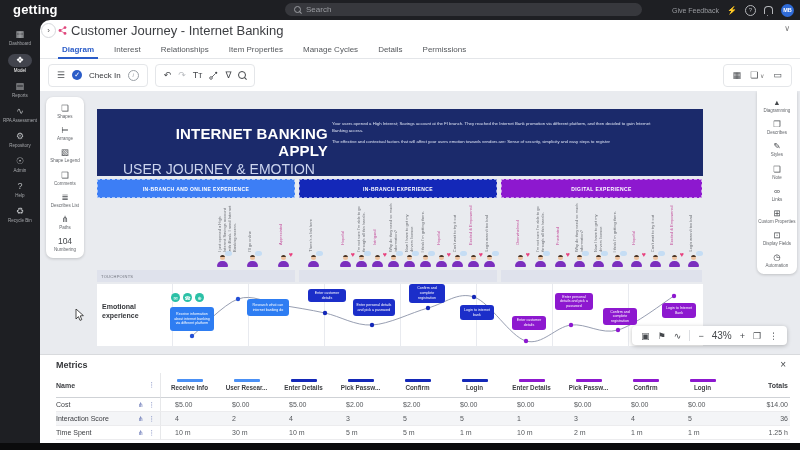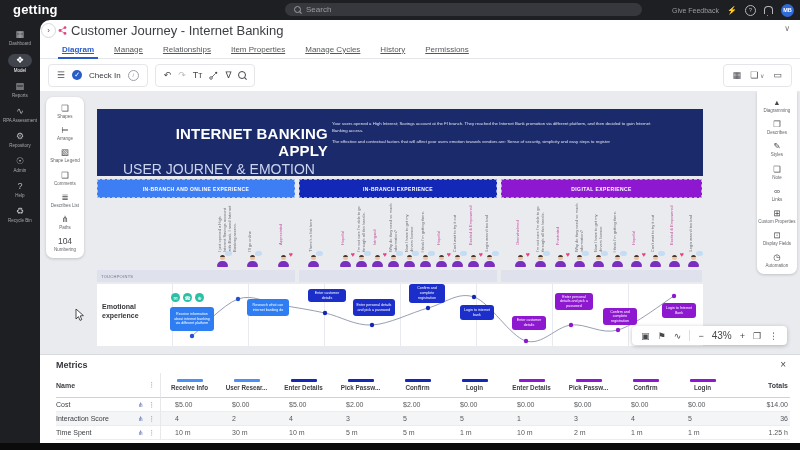--- a/index.html
+++ b/index.html
@@ -31,21 +31,21 @@
 
   
   .content{position:absolute;left:40px;top:20px;right:0;bottom:7px;background:#fff;border-top-left-radius:10px;
            display:flex;flex-direction:column;overflow:hidden;}
   .bc-row{height:20px;position:relative;display:flex;align-items:center;padding-left:18px;gap:4px;flex:0 0 auto;}
   .expand-btn{position:absolute;left:1px;top:3px;width:13px;height:13px;border-radius:50%;background:#fff;border:1px solid #d5d7da;font-size:8px;color:#555;}
   .bc-title{font-size:13px;color:#3c3e42;}
   .collapse-chevron{position:absolute;right:10px;top:4px;font-size:8px;color:#777;}
 
   .tabs{height:18px;border-bottom:1px solid #e4e6e9;display:flex;padding-left:12px;flex:0 0 auto;}
-  .tab{padding:0 10px;font-size:8px;color:#55585c;display:flex;align-items:center;position:relative;text-decoration:underline;}
+  .tab{padding:0 10px;font-size:8px;color:#55585c;display:flex;align-items:center;position:relative;}
   .tab.active{color:#2a5cc8;font-weight:bold;}
   .tab.active::after{content:"";position:absolute;left:6px;right:6px;bottom:-1px;height:2px;background:#2a5cc8;}
 
   .toolbar{height:32px;display:flex;align-items:center;padding-left:8px;gap:7px;position:relative;flex:0 0 auto;background:#fff;}
   .tool-group{display:flex;align-items:center;gap:7px;border:1px solid #e4e6e9;border-radius:4px;height:21px;padding:0 8px;font-size:9px;color:#45484c;}
   .checkin-label{font-size:8px;color:#35373b;}
   .check-badge{width:10px;height:10px;background:#2a5cc8;border-radius:50%;color:#fff;font-size:7px;}
   .info-circ{width:9px;height:9px;border:1px solid #9aa0a6;border-radius:50%;font-size:6px;color:#9aa0a6;font-style:italic;}
   .dim{color:#b9bcc0;}
   .mag2{width:6px;height:6px;border:1px solid #45484c;border-radius:50%;position:relative;}
@@ -185,25 +185,25 @@
           <circle cx="7" cy="7.4" r="1.4" fill="#e0457b"></circle>
         <line x1="2" y1="4.5" x2="7" y2="1.6" stroke="#e0457b" stroke-width=".7"></line>
           <line x1="2" y1="4.5" x2="7" y2="7.4" stroke="#e0457b" stroke-width=".7"></line>
       </svg>
       <span class="bc-title">Customer Journey - Internet Banking</span>
       <span class="collapse-chevron">∨</span>
     </div>
 
     <div class="tabs" id="tabs">
         <div class="tab active">Diagram</div>
-        <div class="tab">Manage</div>
+        <div class="tab">Interest</div>
         <div class="tab">Relationships</div>
         <div class="tab">Item Properties</div>
         <div class="tab">Manage Cycles</div>
-        <div class="tab">History</div>
+        <div class="tab">Details</div>
         <div class="tab">Permissions</div>
       </div>
 
     <div class="toolbar">
       <div class="tool-group">
         <span>☰</span>
         <span class="check-badge cc">✓</span>
         <span class="checkin-label">Check In</span>
         <span class="info-circ cc">i</span>
       </div>

